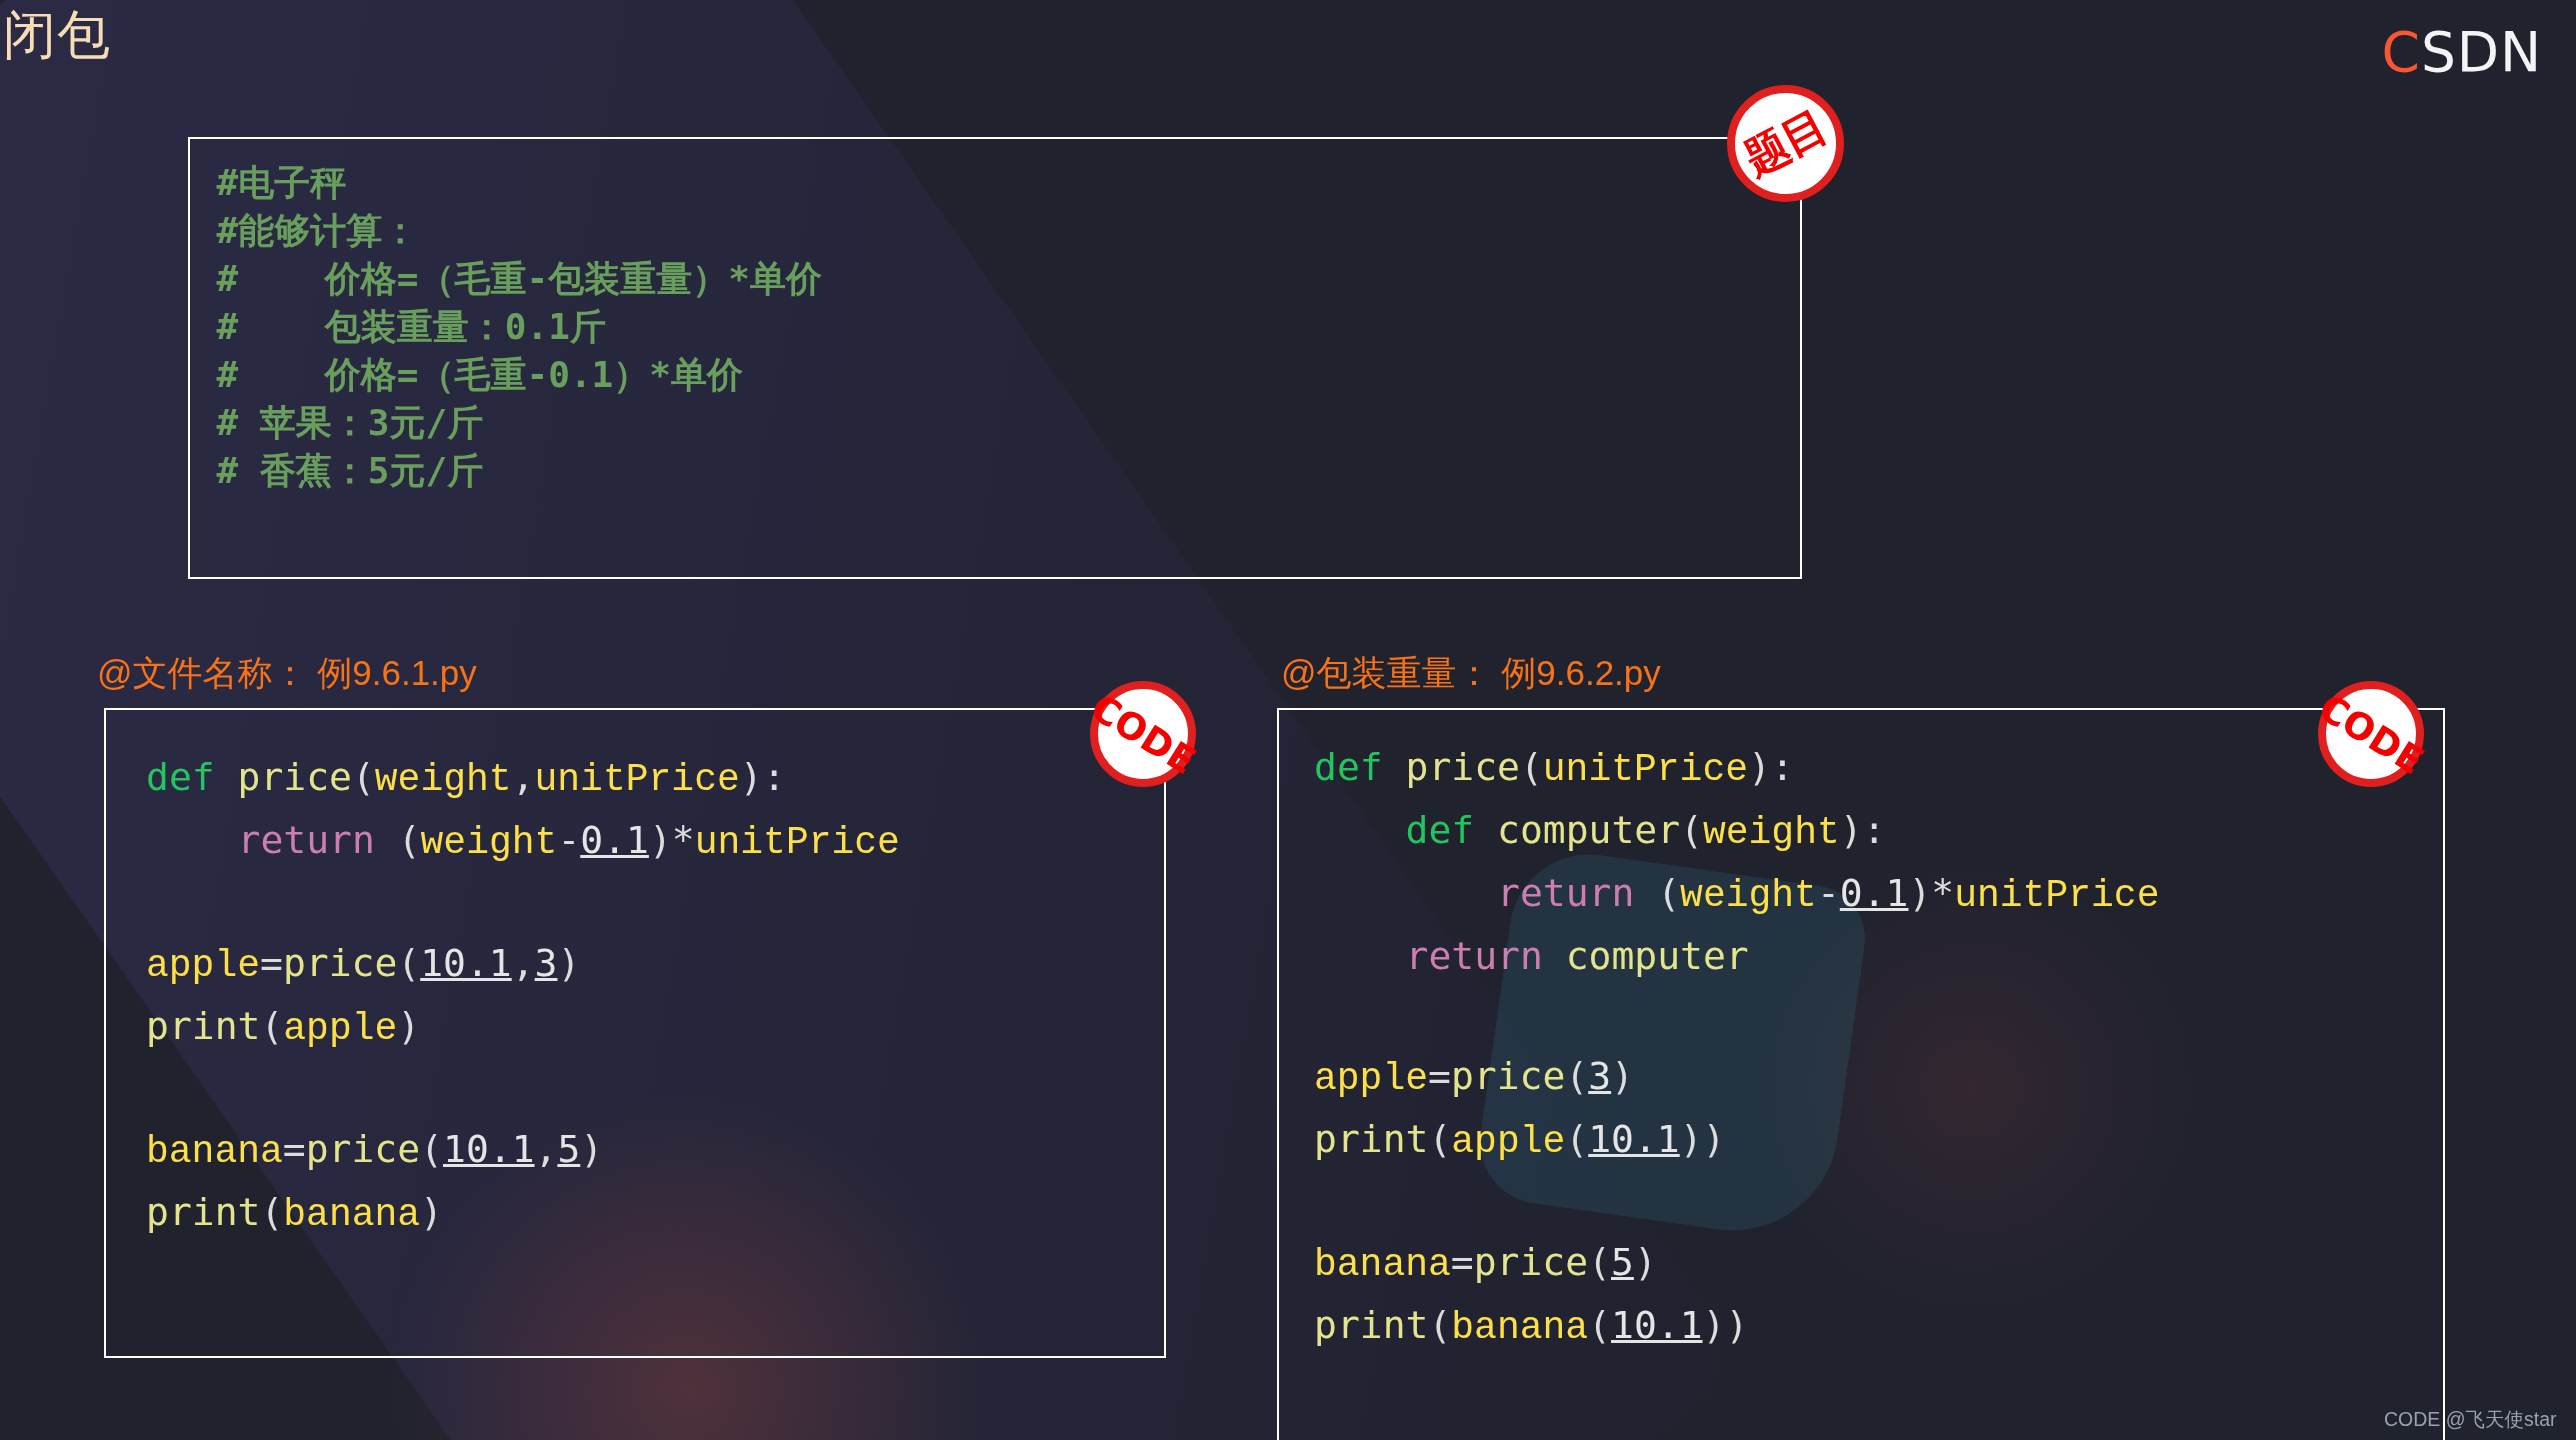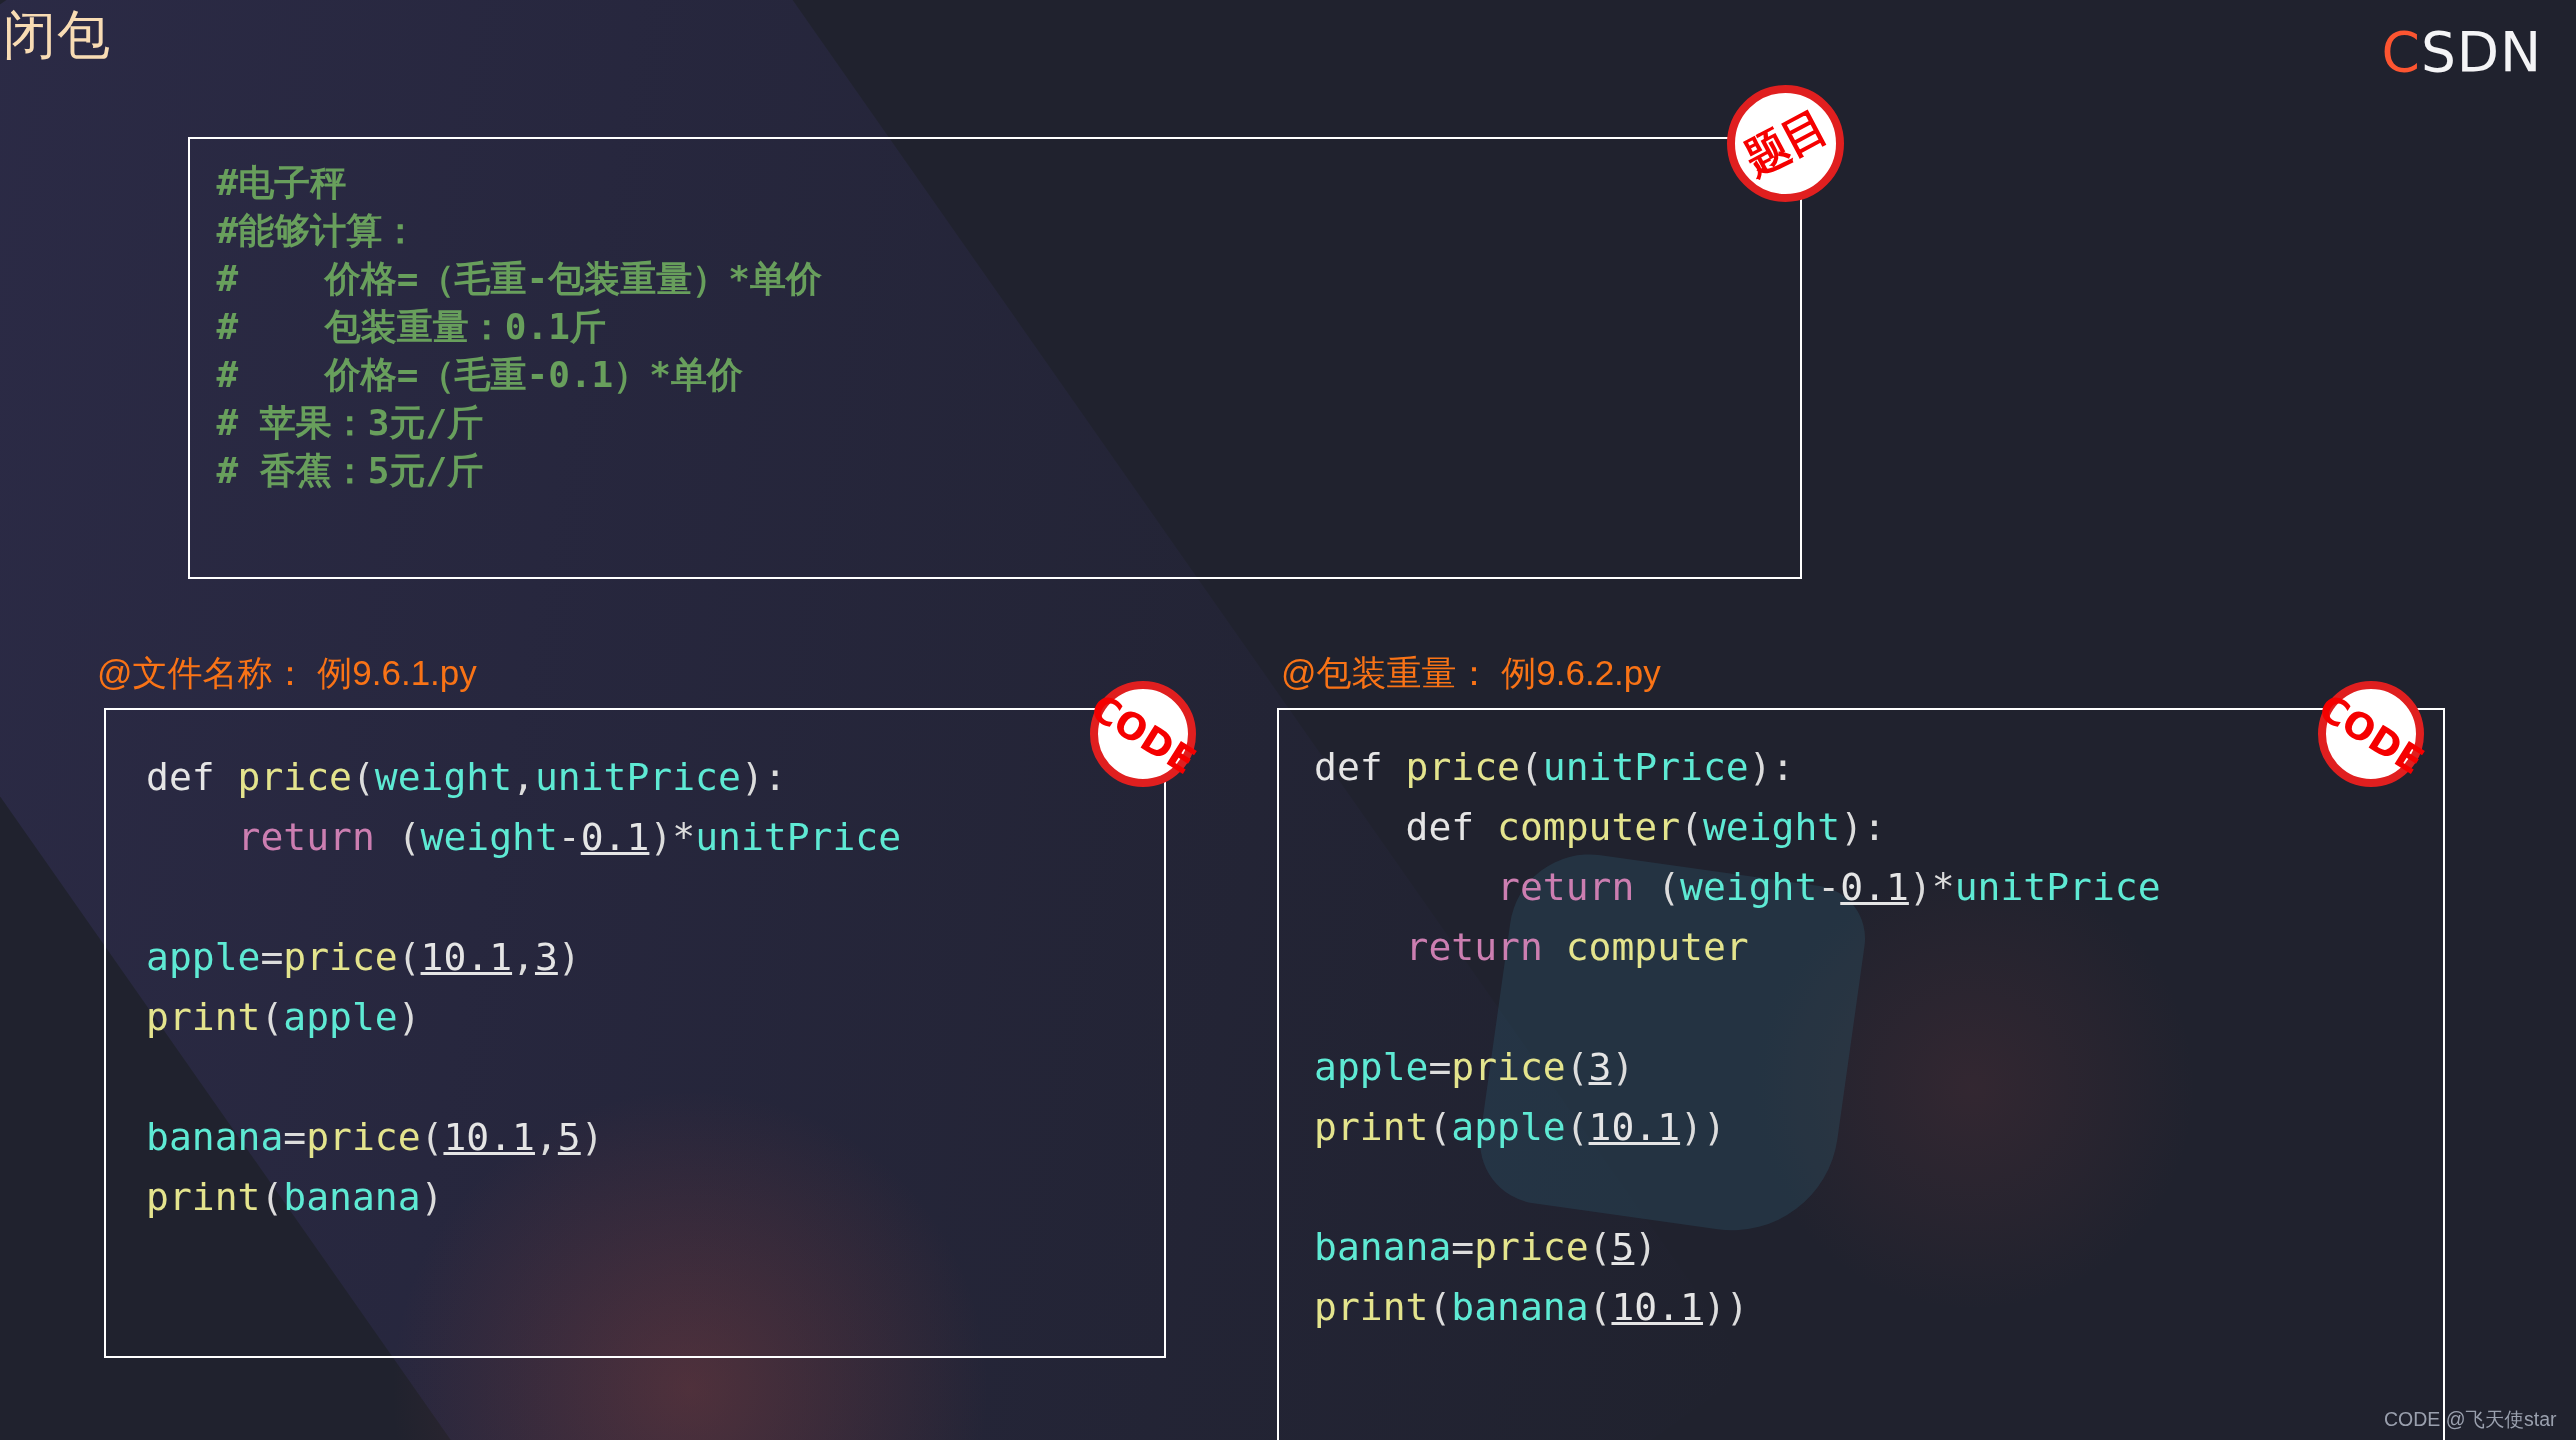--- a/index.html
+++ b/index.html
@@ -179,24 +179,24 @@
   .code-line {
     font-family: "DejaVu Sans Mono", monospace;
     font-size: 38px;
     line-height: 60px;
     white-space: pre;
     color: #d8d8d8;
   }
   .code-line.blank { color: transparent; }
 
   
-  .k  { color: #e5e5e5; }   
+  .k  { color: #22c55e; }   
   .kr { color: #cc7eb1; }   
   .fn { color: #e4e48d; }   
-  .id { color: #5eead4; }   
+  .id { color: #fde047; font-family: Liberation Mono, monospace; }   
   .nu { color: #e5e5e5; text-decoration: underline; }   
   .op { color: #dcdcdc; }   
 
   
   #footer-watermark {
     position: absolute;
     right: 19.5px;
     bottom: 7px;
     color: #9aa0ae;
     font-size: 19.5px;

